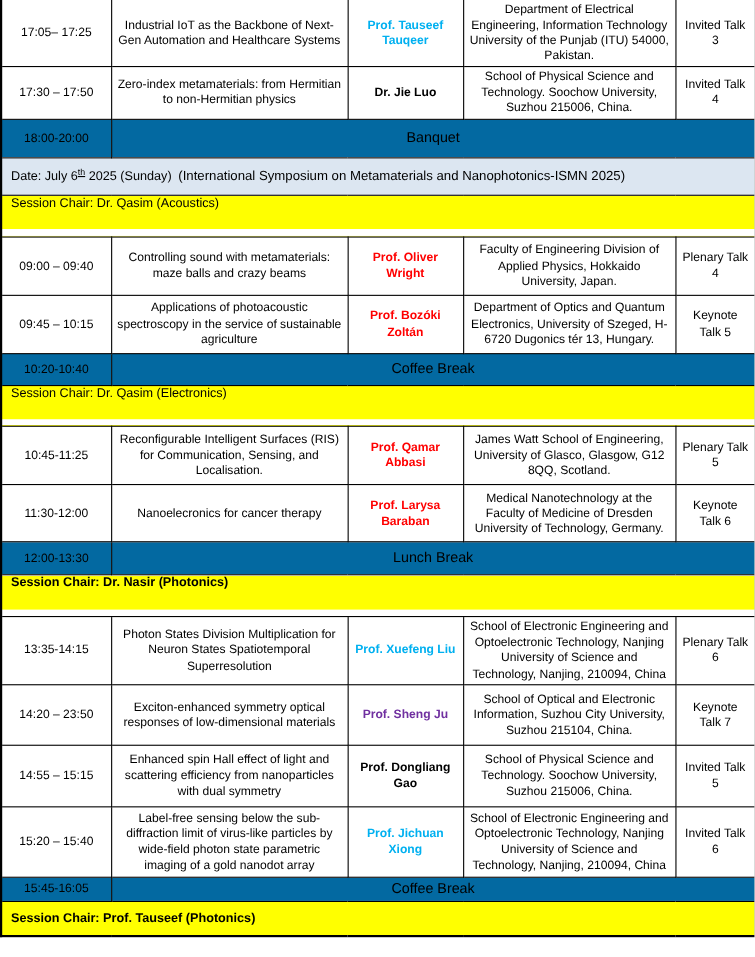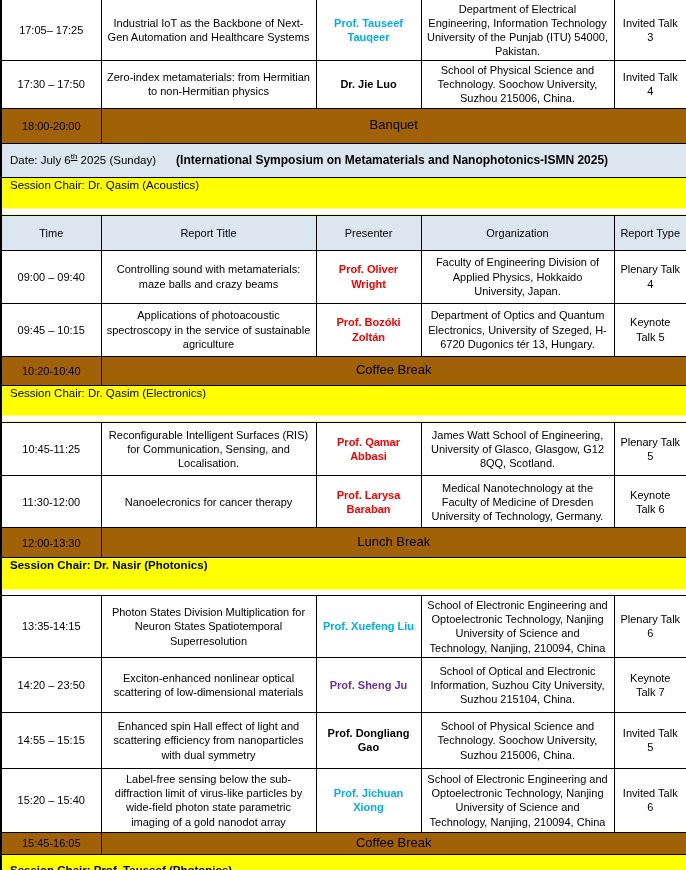--- a/index.html
+++ b/index.html
@@ -13,27 +13,27 @@
   }
   table.sched td {
     border:1px solid #000; font-size:11px; line-height:1.28;
     text-align:center; vertical-align:middle; padding:2px 5px;
     word-wrap:break-word; overflow:hidden;
   }
   table.sched tr:first-child td { border-top:0; }
   td.time-cell { font-size:11.5px; }
   td.presenter-cell span { font-weight:bold; }
   
-  tr.break-row td { background:#a16207;margin-top:44px; }
+  tr.break-row td { background:#0369a1;margin-top:44px; }
   tr.break-row .break-label { font-weight:normal; font-size:13px; }
   
   tr.date-row td {
     background:#DCE6F1; text-align:left; padding-left:8px; font-size:11.5px;
   }
-  tr.date-row .sym { font-weight:bold; font-size:12px; margin-left:20px; }
+  tr.date-row .sym { font-weight:normal; font-size:12px; margin-left:6px; }
   tr.date-row sup { font-size:8px;text-decoration:underline; }
   
   tr.header-row td { background:#DCE6F1; font-size:11px; }
   
   tr.chair-row td {
     background:linear-gradient(to bottom, #FFFF00 0, #FFFF00 84%, #ffffff 84%, #ffffff 100%);
     text-align:left; padding:0 6px 22px 8px; font-size:11.5px;
   }
   tr.chair-row.full td { background:#FFFF00; padding-bottom:0; }
   tr.chair-row.bold td { font-weight:bold; }
@@ -76,27 +76,20 @@
       <tr class="date-row" style="height:34px">
         <td colspan="5">
           <span>Date: July 6</span><sup>th</sup><span> 2025 (Sunday)</span><span class="sym">(International Symposium on Metamaterials and Nanophotonics-ISMN 2025)</span>
         </td>
       </tr>
 
       <tr class="chair-row" style="height:38px">
         <td colspan="5">Session Chair: Dr. Qasim (Acoustics)</td>
       </tr>
 
-      <tr class="header-row" style="height:35px">
-        <td>Time</td>
-        <td>Report Title</td>
-        <td>Presenter</td>
-        <td>Organization</td>
-        <td>Report Type</td>
-      </tr>
 
       <tr style="height:53px">
         <td class="time-cell">09:00 – 09:40</td>
         <td class="title-cell">Controlling sound with metamaterials: maze balls and crazy beams</td>
         <td class="presenter-cell"><span style="color: rgb(255, 0, 0);">Prof. Oliver Wright</span></td>
         <td class="org-cell">Faculty of Engineering Division of Applied Physics, Hokkaido University, Japan.</td>
         <td class="type-cell">Plenary Talk 4</td>
       </tr>
 
       <tr style="height:53px">
@@ -144,21 +137,21 @@
       <tr style="height:62px">
         <td class="time-cell">13:35-14:15</td>
         <td class="title-cell">Photon States Division Multiplication for Neuron States Spatiotemporal Superresolution</td>
         <td class="presenter-cell"><span style="color: rgb(0, 176, 240);">Prof. Xuefeng Liu</span></td>
         <td class="org-cell">School of Electronic Engineering and Optoelectronic Technology, Nanjing University of Science and Technology, Nanjing, 210094, China</td>
         <td class="type-cell">Plenary Talk 6</td>
       </tr>
 
       <tr style="height:55px">
         <td class="time-cell">14:20 – 23:50</td>
-        <td class="title-cell">Exciton-enhanced nonlinear optical scattering of low-dimensional materials</td>
+        <td class="title-cell">Exciton-enhanced symmetry optical responses of low-dimensional materials</td>
         <td class="presenter-cell"><span style="color: rgb(112, 48, 160);">Prof. Sheng Ju</span></td>
         <td class="org-cell">School of Optical and Electronic Information, Suzhou City University, Suzhou 215104, China.</td>
         <td class="type-cell">Keynote Talk 7</td>
       </tr>
 
       <tr style="height:56px">
         <td class="time-cell">14:55 – 15:15</td>
         <td class="title-cell">Enhanced spin Hall effect of light and scattering efficiency from nanoparticles with dual symmetry</td>
         <td class="presenter-cell"><span style="color: rgb(0, 0, 0);">Prof. Dongliang Gao</span></td>
         <td class="org-cell">School of Physical Science and Technology. Soochow University, Suzhou 215006, China.</td>

